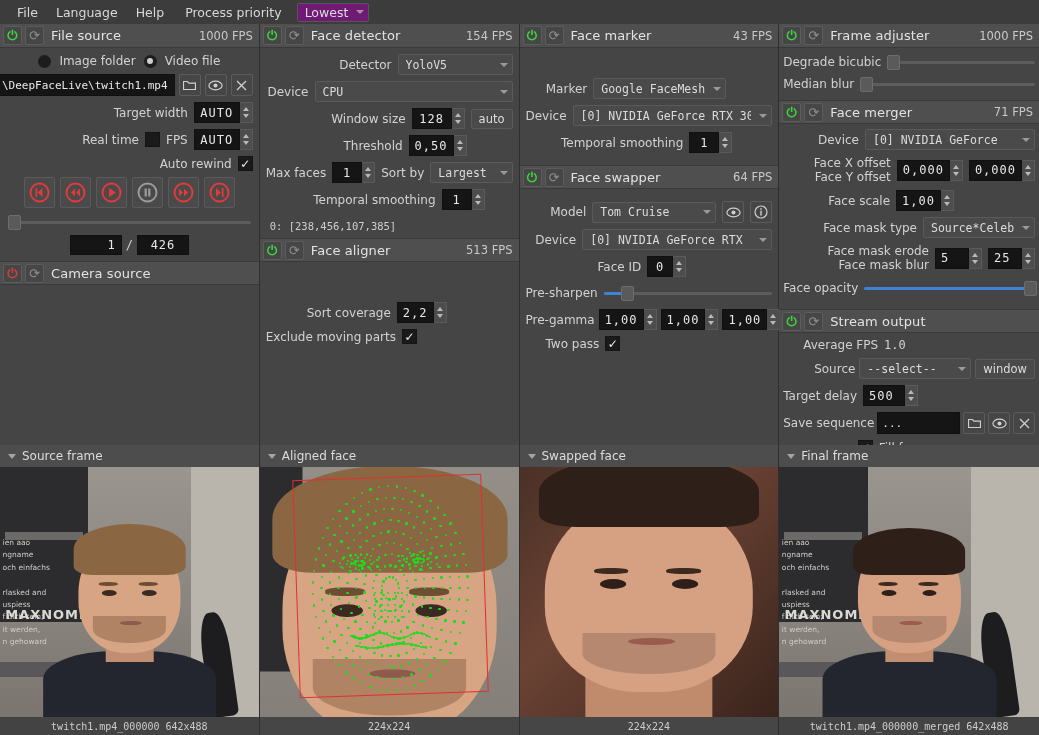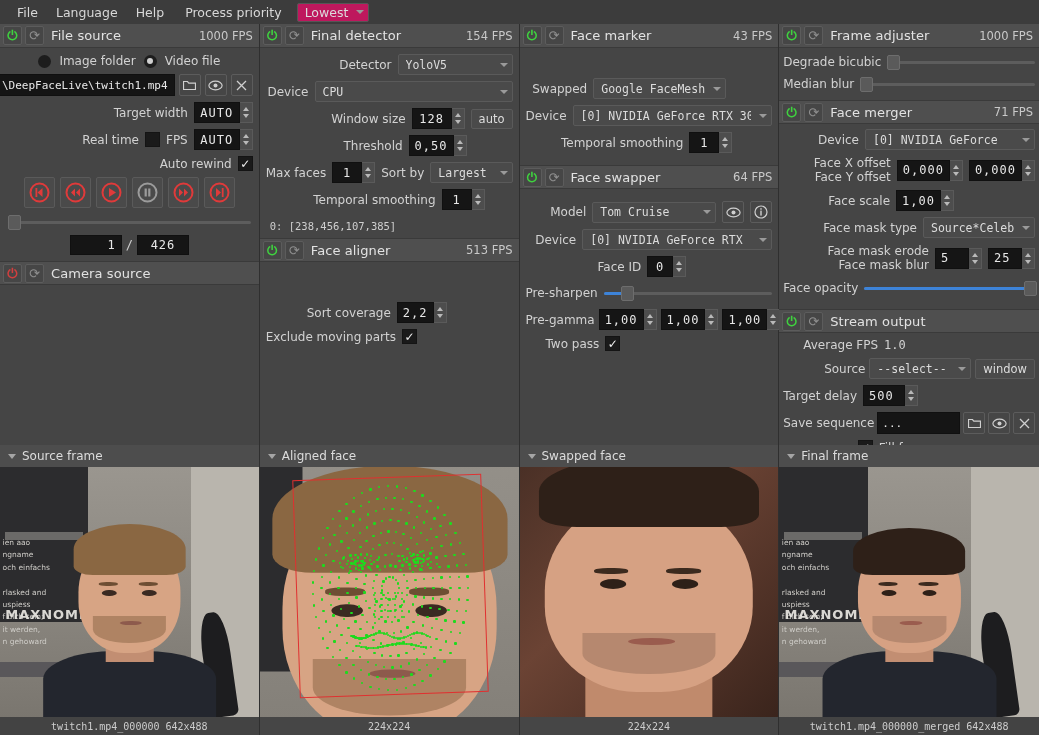--- a/index.html
+++ b/index.html
@@ -12,21 +12,21 @@
   }
   .app{ position:relative; width:1039px; height:735px; }
 
   
   .menubar{
     position:absolute; left:0; top:0; width:1039px; height:24px;
     background:#3c3c3c; display:flex; align-items:center; padding-left:8px; gap:0px;
   }
   .menuitem{ padding:2px 9px; color:#d8d8d8; font-size:12.5px; white-space:nowrap; cursor:default;}
   .prio-combo{
-    margin-left:6px; height:19px; min-width:72px; background:#be185d;
+    margin-left:6px; height:19px; min-width:72px; background:#701a75;
     border:1px solid #565656; border-radius:2px; display:flex; align-items:center;
     padding:0 4px 0 7px; color:#dcdcdc; font-size:12.5px;
   }
   .caret{ width:0;height:0;border-left:4px solid transparent;border-right:4px solid transparent;border-top:4px solid #9a9a9a; margin-left:auto;}
 
   
   .cols{ position:absolute; left:0; top:24px; width:1039px; height:421px; display:flex; }
   .col{ width:259.75px; border-right:1px solid #2f2f2f; background:#454545; position:relative; }
   .col:last-child{ border-right:none; }
 
@@ -311,21 +311,21 @@
 
     <div class="col">
 
       <div class="panelhead">
         <div class="sqbtn">
             <span class="pwr">⏻</span>
           </div>
         <div class="sqbtn">
             <span class="refresh">⟳</span>
           </div>
-        <div class="title">Final detector</div>
+        <div class="title">Face detector</div>
         <div class="fps">154 FPS</div>
       </div>
 
       <div class="body">
         <div class="row r">
           <span class="lbl">Detector</span>
           <div class="combo" style="width:115px;">
             <span class="txt">YoloV5</span>
             <span class="caret"></span>
           </div>
@@ -435,21 +435,21 @@
           </div>
         <div class="sqbtn">
             <span class="refresh">⟳</span>
           </div>
         <div class="title">Face marker</div>
         <div class="fps">43 FPS</div>
       </div>
 
       <div class="body" style="padding-top:30px;">
         <div class="row r">
-          <span class="lbl">Swapped</span>
+          <span class="lbl">Marker</span>
           <div class="combo" style="width:133px;">
             <span class="txt">Google FaceMesh</span>
             <span class="caret"></span>
           </div>
           <span style="width:40px;"></span>
         </div>
 
         <div class="row r">
           <span class="lbl">Device</span>
           <div class="combo" style="width:205px;">
@@ -698,21 +698,21 @@
       </div>
 
       <div class="body" style="padding:5px 4px;">
         <div class="row" style="justify-content:flex-start;padding-left:20px;">
           <span class="lbl">Average FPS</span>
           <span class="lbl" style="font-family:'DejaVu Sans Mono',monospace;">1.0</span>
         </div>
 
         <div class="row r" style="gap:4px;">
           <span class="lbl">Source</span>
-          <div class="combo" style="width:102px;">
+          <div class="combo" style="width:112px;">
             <span class="txt">--select--</span>
             <span class="caret"></span>
           </div>
           <div class="pbtn">window</div>
         </div>
 
         <div class="row r">
           <span class="lbl">Target delay</span>
           <div class="spin">
             <div class="lcd" style="min-width:42px;justify-content:flex-start;">500</div>

